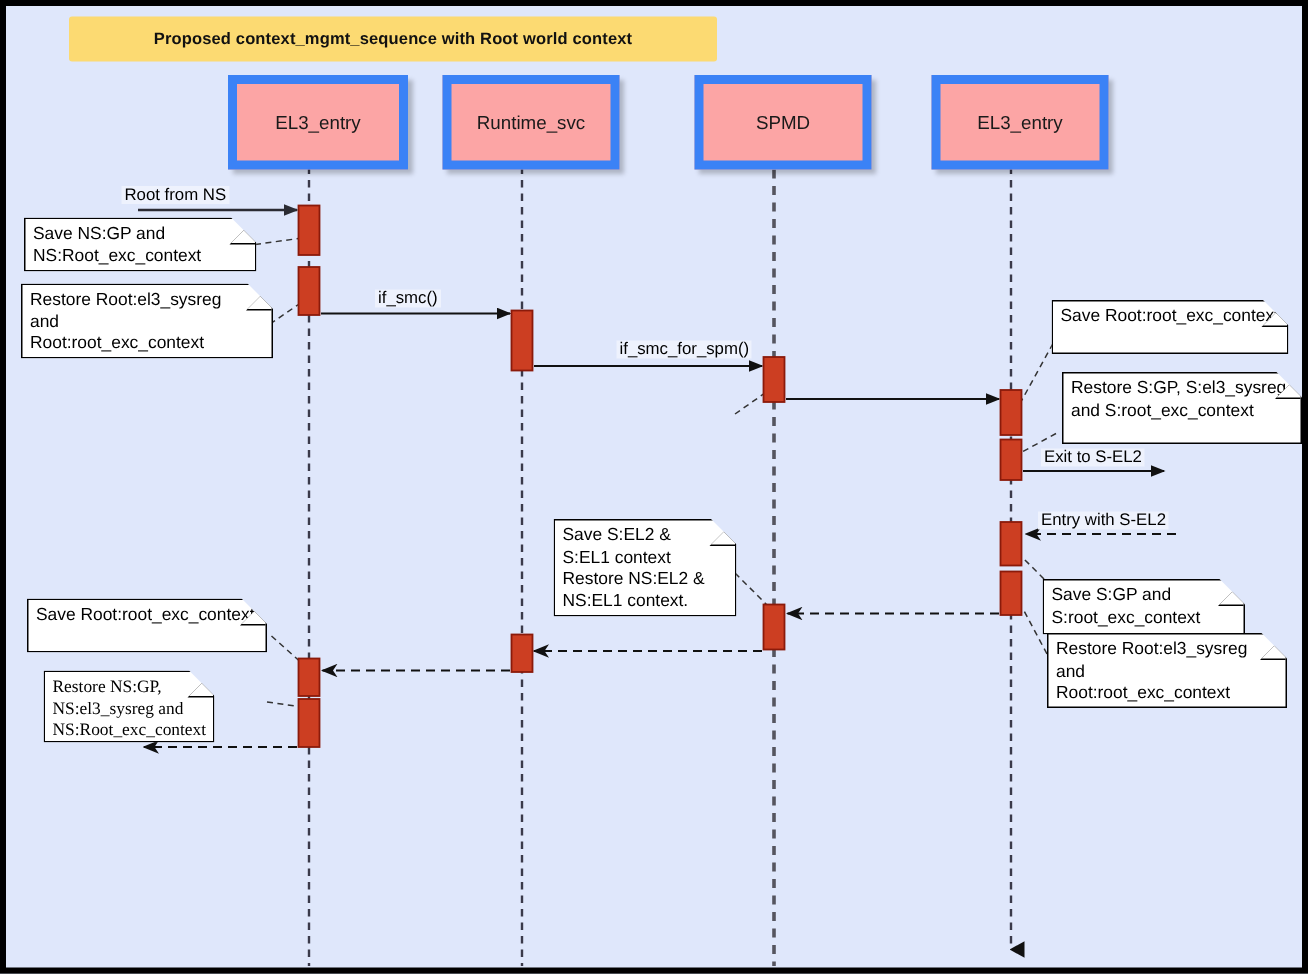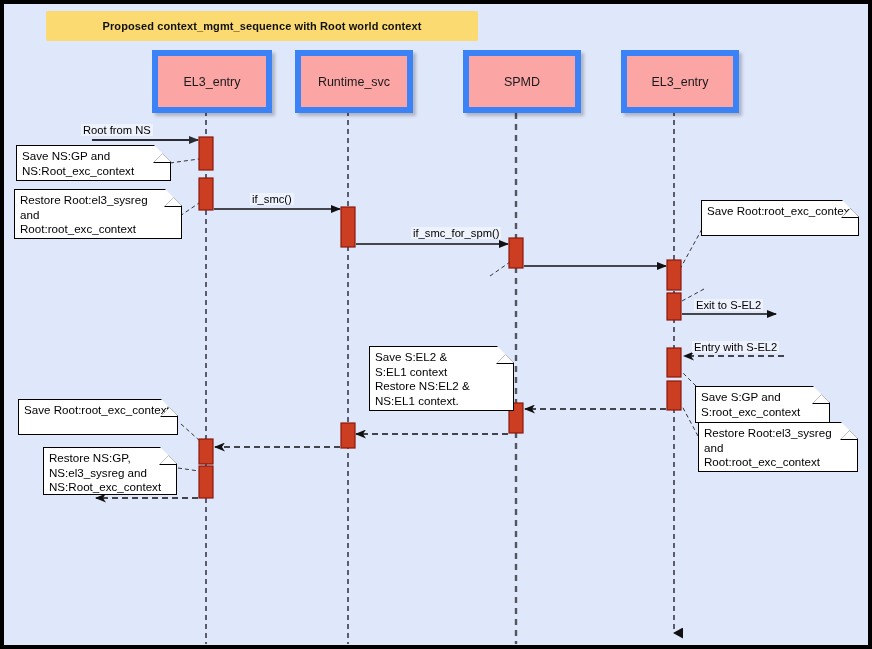--- a/index.html
+++ b/index.html
@@ -185,32 +185,34 @@
   <div class="note" style="left:12px;top:141px;width:155px;height:36px;">Save NS:GP and
 NS:Root_exc_context<span class="fold"></span></div>
 
   <div class="note" style="left:10px;top:185px;width:168px;height:50px;">Restore Root:el3_sysreg
 and
 Root:root_exc_context<span class="fold"></span></div>
 
 
   <div class="note" style="left:697px;top:196px;width:158px;height:36px;">Save Root:root_exc_context<span class="fold"></span></div>
 
+  <div class="note" style="left:704px;top:244px;width:160px;height:48px;">Restore S:GP, S:el3_sysreg
+and S:root_exc_context<span class="fold"></span></div>
 
   <div class="note" style="left:691px;top:366px;width:135px;height:37px;margin-top:16px;">Save S:GP and
 S:root_exc_context<span class="fold"></span></div>
 
   <div class="note" style="left:694px;top:418px;width:160px;height:50px;">Restore Root:el3_sysreg
 and
 Root:root_exc_context<span class="fold"></span></div>
 
-  <div class="note" style="left:365px;top:342px;width:145px;height:65px;">Save S:EL2 &amp;
+  <div class="note" style="left:365px;top:342px;width:122px;height:65px;">Save S:EL2 &amp;
 S:EL1 context
 Restore NS:EL2 &amp;
 NS:EL1 context.<span class="fold"></span></div>
 
   <div class="note" style="left:14px;top:395px;width:160px;height:36px;">Save Root:root_exc_context<span class="fold"></span></div>
 
-  <div class="note" style="left:39px;top:443px;width:134px;height:48px;">Restore NS:GP,
+  <div class="note" style="left:25px;top:443px;width:114px;height:48px;font-family:Liberation Serif, serif;">Restore NS:GP,
 NS:el3_sysreg and
 NS:Root_exc_context<span class="fold"></span></div>
 
 </div>
 
 </body></html>

